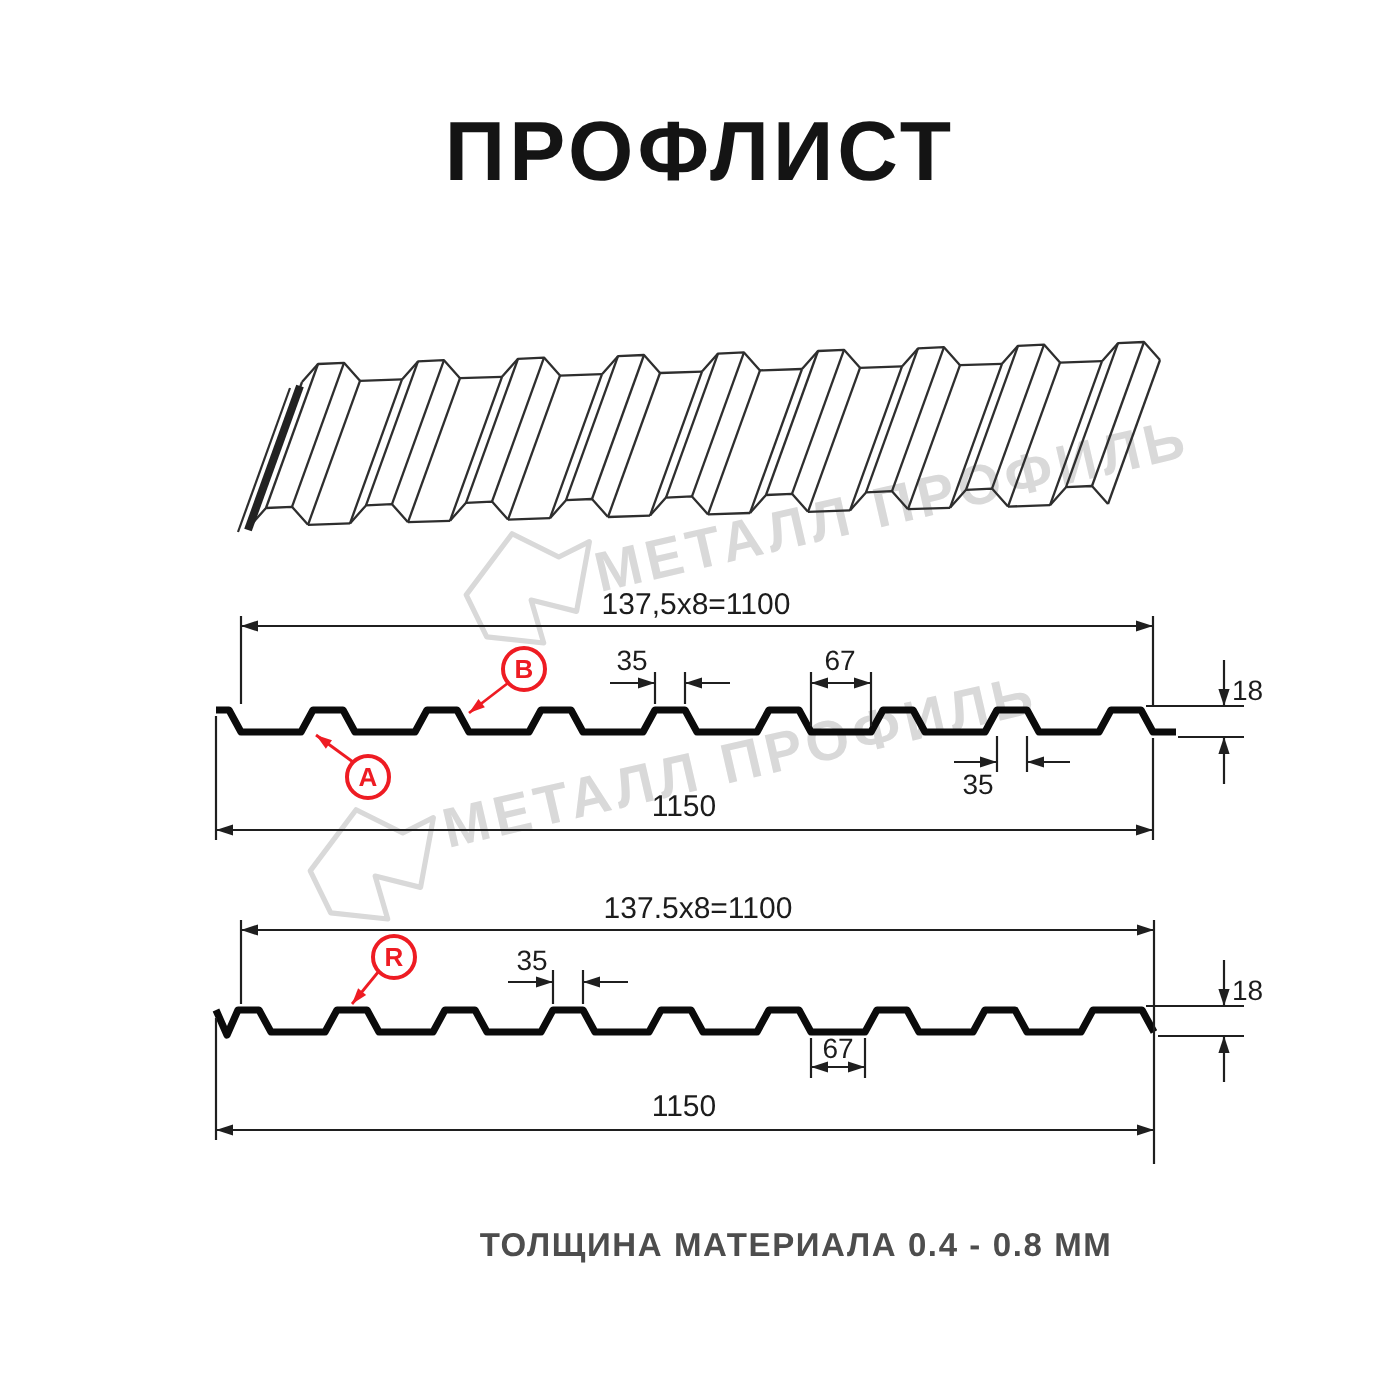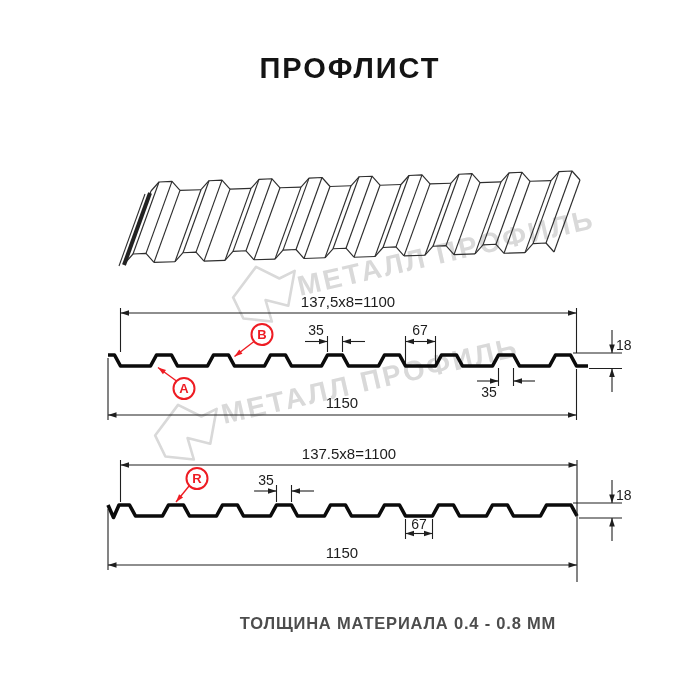--- a/index.html
+++ b/index.html
@@ -1,19 +1,19 @@
 <!DOCTYPE html>
 <html><head>
 <meta charset="utf-8">
 <style>
   html,body{margin:0;padding:0;background:#fff;}
   #stage{position:relative;width:700px;height:700px;background:#ffffff;overflow:hidden;
          font-family:"Liberation Sans", sans-serif;}
   #title{position:absolute;top:52px;left:0;width:700px;text-align:center;
-         font-size:29px;font-weight:bold;letter-spacing:2px;color:#141414;}
+         font-size:42px;font-weight:bold;letter-spacing:2px;color:#141414;}
   #subtitle{position:absolute;top:101px;left:0;width:700px;text-align:center;
          font-size:17px;font-weight:bold;letter-spacing:1px;color:#2e2e2e;}
   #footer{position:absolute;top:614px;left:0;width:700px;text-align:center;
          font-size:16.5px;font-weight:bold;letter-spacing:0.8px;color:#4d4d4d;padding-left:48px;}
   svg{position:absolute;top:0;left:0;}
   svg text{font-family:"Liberation Sans", sans-serif;}
   .dim{font-size:15px;fill:#1c1c1c;}
   .dimsmall{font-size:14px;fill:#1c1c1c;}
   .redletter{font-size:13px;font-weight:bold;}
   .wmtext{font-size:28px;font-weight:bold;letter-spacing:2.5px;}

